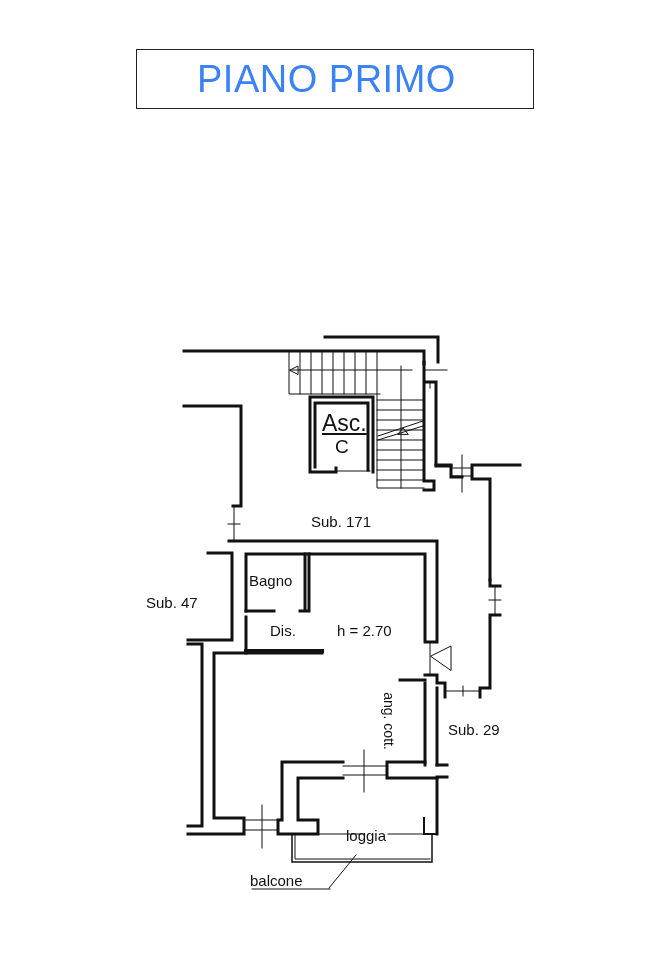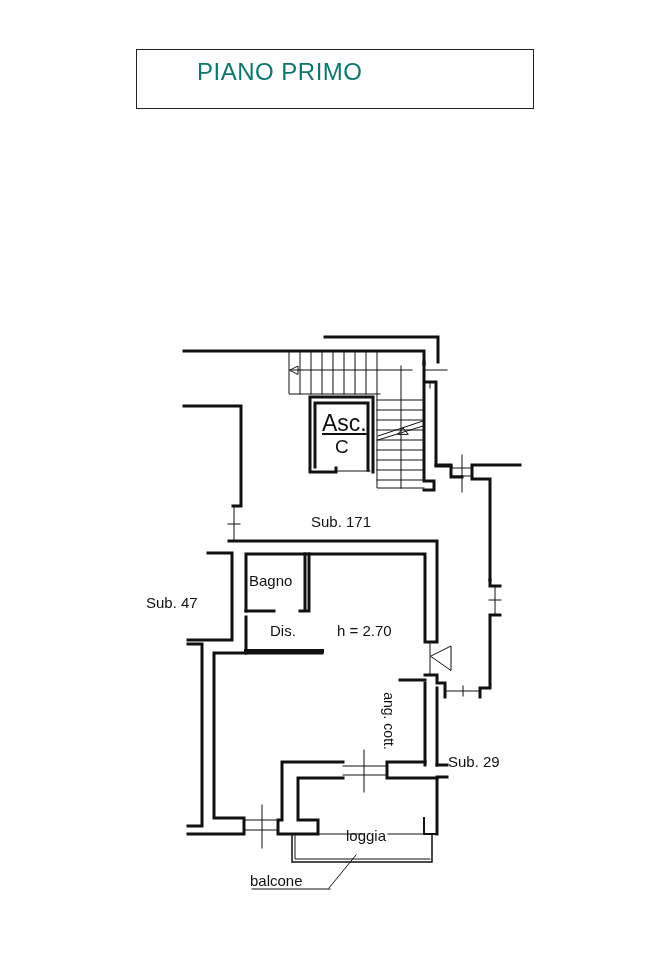--- a/index.html
+++ b/index.html
@@ -1,18 +1,18 @@
 <!DOCTYPE html>
 <html><head>
   <meta charset="utf-8">
   <style>
     html, body { margin: 0; padding: 0; background: #ffffff; }
     body { width: 648px; height: 966px; position: relative; overflow: hidden; font-family: "Liberation Sans", sans-serif; }
     .title-box { position: absolute; left: 136px; top: 49px; width: 398px; height: 60px; border: 1.5px solid #222; box-sizing: border-box; }
-    .title-text { position: absolute; left: 60px; top: 8px; font-size: 24px; color: #0f766e; letter-spacing: 0.5px; }
+    .title-text { position: absolute; left: 60px; top: 8px; font-size: 38px; color: #3b82f6; letter-spacing: 0.5px; }
     svg.plan { position: absolute; left: 0; top: 0; }
     .lbl { position: absolute; color: #111; font-size: 15px; white-space: nowrap; }
   </style>
 </head>
 <body>
 
 <div class="title-box">
   <span class="title-text">PIANO PRIMO</span>
 </div>
 
@@ -83,16 +83,16 @@
   </g>
 </svg>
 
 <div class="lbl" style="left:322px; top:410px; font-size:23px;text-decoration:underline;">Asc.</div>
 <div class="lbl" style="left:335px; top:436px; font-size:19px;">C</div>
 <div class="lbl" style="left:311px; top:513px;">Sub. 171</div>
 <div class="lbl" style="left:146px; top:594px;">Sub. 47</div>
 <div class="lbl" style="left:249px; top:572px;">Bagno</div>
 <div class="lbl" style="left:270px; top:622px;">Dis.</div>
 <div class="lbl" style="left:337px; top:622px;">h = 2.70</div>
-<div class="lbl" style="left:448px; top:753px;">Sub. 29</div>
+<div class="lbl" style="left:448px; top:721px;">Sub. 29</div>
 <div class="lbl" style="left:360px; top:713px; transform: rotate(90deg); transform-origin: center; font-size:14px;">ang. cott.</div>
 <div class="lbl" style="left:346px; top:799px;margin-top:28px;">loggia</div>
 <div class="lbl" style="left:250px; top:872px;">balcone</div>
 
 </body></html>

